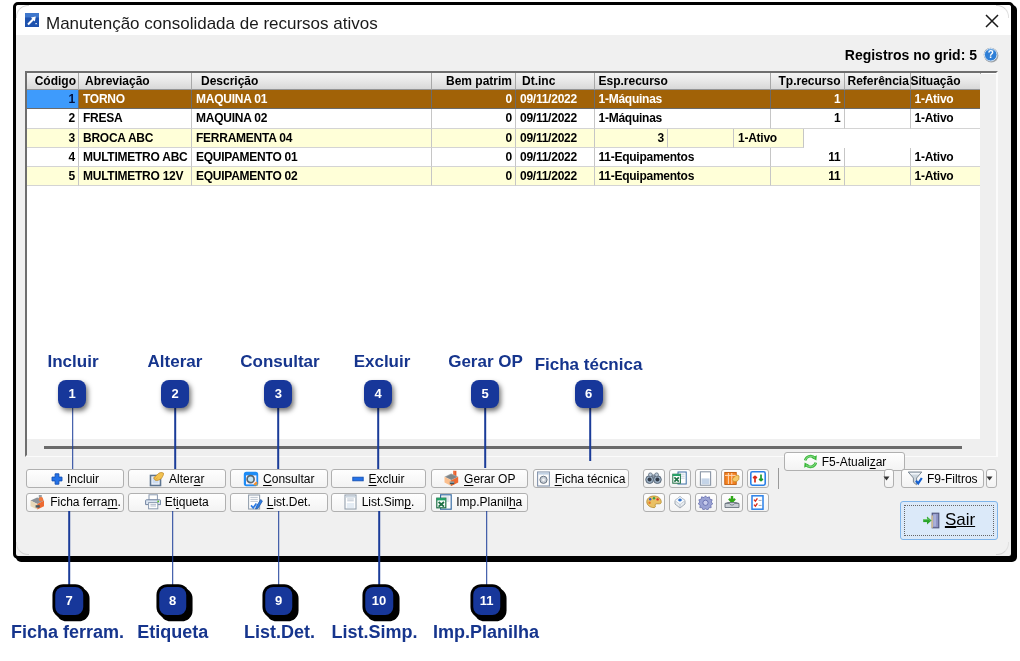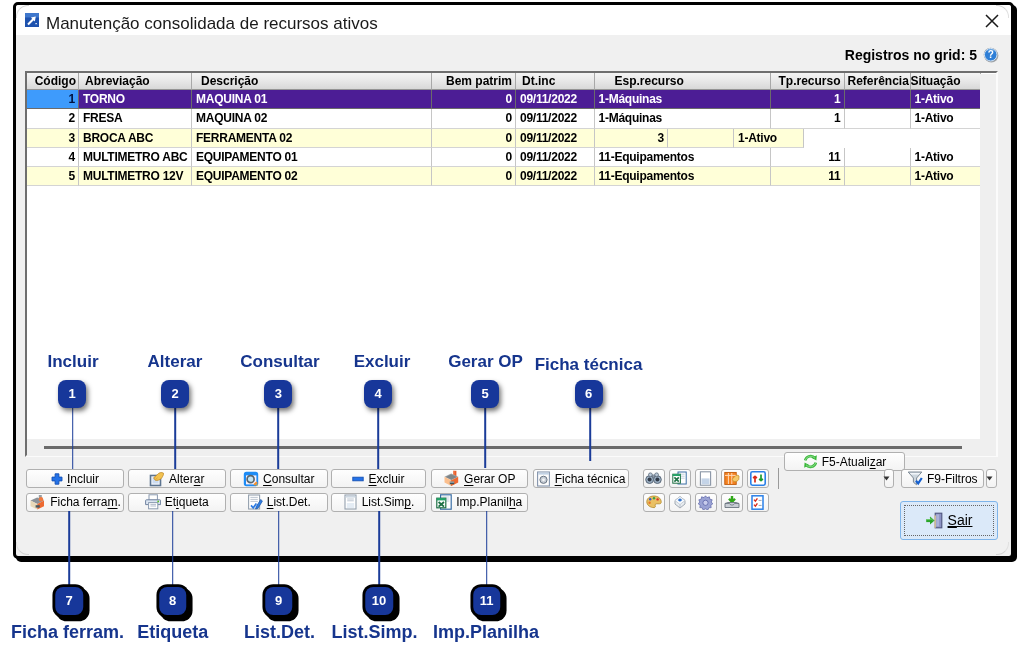--- a/index.html
+++ b/index.html
@@ -11,21 +11,21 @@
 #titletext{position:absolute;left:46px;top:14px;font-size:17px;color:#1a1a1a;white-space:nowrap;}
 #closex{position:absolute;left:985px;top:14px;}
 #reg{position:absolute;right:43px;top:47px;font-size:14px;font-weight:bold;color:#000;}
 #help{position:absolute;left:983px;top:47px;}
 
 #grid{position:absolute;left:25px;top:71px;width:973px;height:386px;background:#fff;border-top:2px solid #6e6e6e;border-left:2px solid #6e6e6e;border-right:2px solid #fbfbfb;border-bottom:2px solid #fbfbfb;}
 .hrow{display:flex;height:17px;}
 .hc{background:linear-gradient(#f4f4f4,#e6e6e6 55%,#d8d8d8);border-right:1px solid #a8a8a8;border-bottom:1px solid #949494;font-size:12px;font-weight:bold;color:#000;white-space:nowrap;overflow:hidden;line-height:16px;}
 .drow{display:flex;height:19.25px;}
 .dc{border-right:1px solid #c6c6c6;border-bottom:1px solid #d4d4d4;font-size:12px;font-weight:bold;letter-spacing:-0.25px;white-space:nowrap;overflow:hidden;line-height:18.25px;}
-.sel .dc{background:#4c1d95;color:#fff;border-right-color:#6b6b6b;border-bottom-color:#6b6b6b;}
+.sel .dc{background:#a16207;color:#fff;border-right-color:#6b6b6b;border-bottom-color:#6b6b6b;}
 .sel .dc:first-child{background:#3e9bfc;color:#00123f;}
 .yel .dc{background:#ffffd8;}
 .whi .dc{background:#fff;}
 .ar{text-align:right;padding-right:3px;}
 .al{padding-left:4px;}
 .c1{width:52px;}.c2{width:113px;}.c3{width:240px;}.c4{width:84px;}.c5{width:78.5px;}.c6{width:176.5px;}.c7{width:73.5px;}.c8{width:66px;}.c9{width:70px;}
 #gridright{position:absolute;left:980px;top:74px;width:16px;height:365px;background:#efefef;}
 #gridstrip{position:absolute;left:27px;top:439px;width:969px;height:16.5px;background:#efefef;}
 #gridline{position:absolute;left:43.5px;top:446.4px;width:918px;height:2.2px;background:#6a6a6a;}
 
@@ -70,21 +70,21 @@
       <text x="7.7" y="11.2" font-size="10" font-weight="bold" fill="#fff" text-anchor="middle">?</text>
     </svg>
 
   <div id="grid">
     <div class="hrow">
       <div class="hc c1 ar" style="padding-right:2px;">Código</div>
       <div class="hc c2" style="padding-left:6px;">Abreviação</div>
       <div class="hc c3" style="padding-left:9px;">Descrição</div>
       <div class="hc c4 ar">Bem patrim</div>
       <div class="hc c5" style="padding-left:6px;">Dt.inc</div>
-      <div class="hc c6" style="padding-left:20px;">Esp.recurso</div>
+      <div class="hc c6" style="padding-left:4px;">Esp.recurso</div>
       <div class="hc c7 ar">Tp.recurso</div>
       <div class="hc c8" style="padding-left:3px;">Referência</div>
       <div class="hc c9" style="">Situação</div>
     </div>
     <div class="drow sel">
       <div class="dc c1 ar">1</div>
         <div class="dc c2 al">TORNO</div>
         <div class="dc c3 al">MAQUINA 01</div>
         <div class="dc c4 ar">0</div>
         <div class="dc c5 al">09/11/2022</div>
@@ -100,21 +100,21 @@
         <div class="dc c4 ar">0</div>
         <div class="dc c5 al">09/11/2022</div>
         <div class="dc c6 al">1-Máquinas</div>
         <div class="dc c7 ar">1</div>
         <div class="dc c8"></div>
         <div class="dc c9 al">1-Ativo</div>
     </div>
     <div class="drow yel">
       <div class="dc c1 ar">3</div>
         <div class="dc c2 al">BROCA ABC</div>
-        <div class="dc c3 al">FERRAMENTA 02</div>
+        <div class="dc c3 al">FERRAMENTA 04</div>
         <div class="dc c4 ar">0</div>
         <div class="dc c5 al">09/11/2022</div>
         <div class="dc c7 ar">3</div>
         <div class="dc c8"></div>
         <div class="dc c9 al">1-Ativo</div>
     </div>
     <div class="drow whi">
       <div class="dc c1 ar">4</div>
         <div class="dc c2 al">MULTIMETRO ABC</div>
         <div class="dc c3 al">EQUIPAMENTO 01</div>
@@ -351,21 +351,21 @@
       </svg>
     <span>F9-Filtros</span>
     </div>
   <div class="btn" style="left:986px;top:469px;width:10.5px;padding:0;">
       <svg width="7" height="5" viewBox="0 0 7 5">
         <path d="M0.5 0.5 h6 l-3 4z" fill="#333"></path>
       </svg>
     </div>
 
   <div id="sair" style="position:absolute;left:899.5px;top:500.5px;width:98px;height:39.5px;background:#dbe9f9;border:1px solid #7eb4ea;border-radius:3px;">
-    <div style="position:absolute;left:3px;top:3px;right:3px;bottom:3px;border:1px dotted #666;display:flex;align-items:center;justify-content:center;font-size:14px;color:#000;text-decoration:underline;">
+    <div style="position:absolute;left:3px;top:3px;right:3px;bottom:3px;border:1px dotted #666;display:flex;align-items:center;justify-content:center;font-size:17px;color:#000;text-decoration:underline;">
       <svg width="18" height="17" viewBox="0 0 18 17" style="margin-right:5px;">
           <rect x="10.2" y="1.2" width="6.6" height="14.6" fill="#8d93c4" stroke="#4e547c" stroke-width="1.1"></rect>
           <rect x="11.3" y="2.4" width="2.8" height="12" fill="#aab0d8"></rect>
           <rect x="9.4" y="3.4" width="1.5" height="12.4" fill="#d8c49a"></rect>
           <path d="M1.2 8.6 h5.4" stroke="#28a428" stroke-width="3" fill="none"></path>
           <path d="M5 4.6 L9.6 8.6 L5 12.6 z" fill="#28a428"></path>
           <path d="M1.2 7.6 h4.6 M5 5.6 l3 3" stroke="#7fd27f" stroke-width="0.8" fill="none"></path>
         </svg>
       <span><span class="u">S</span>air</span>
       </div>

